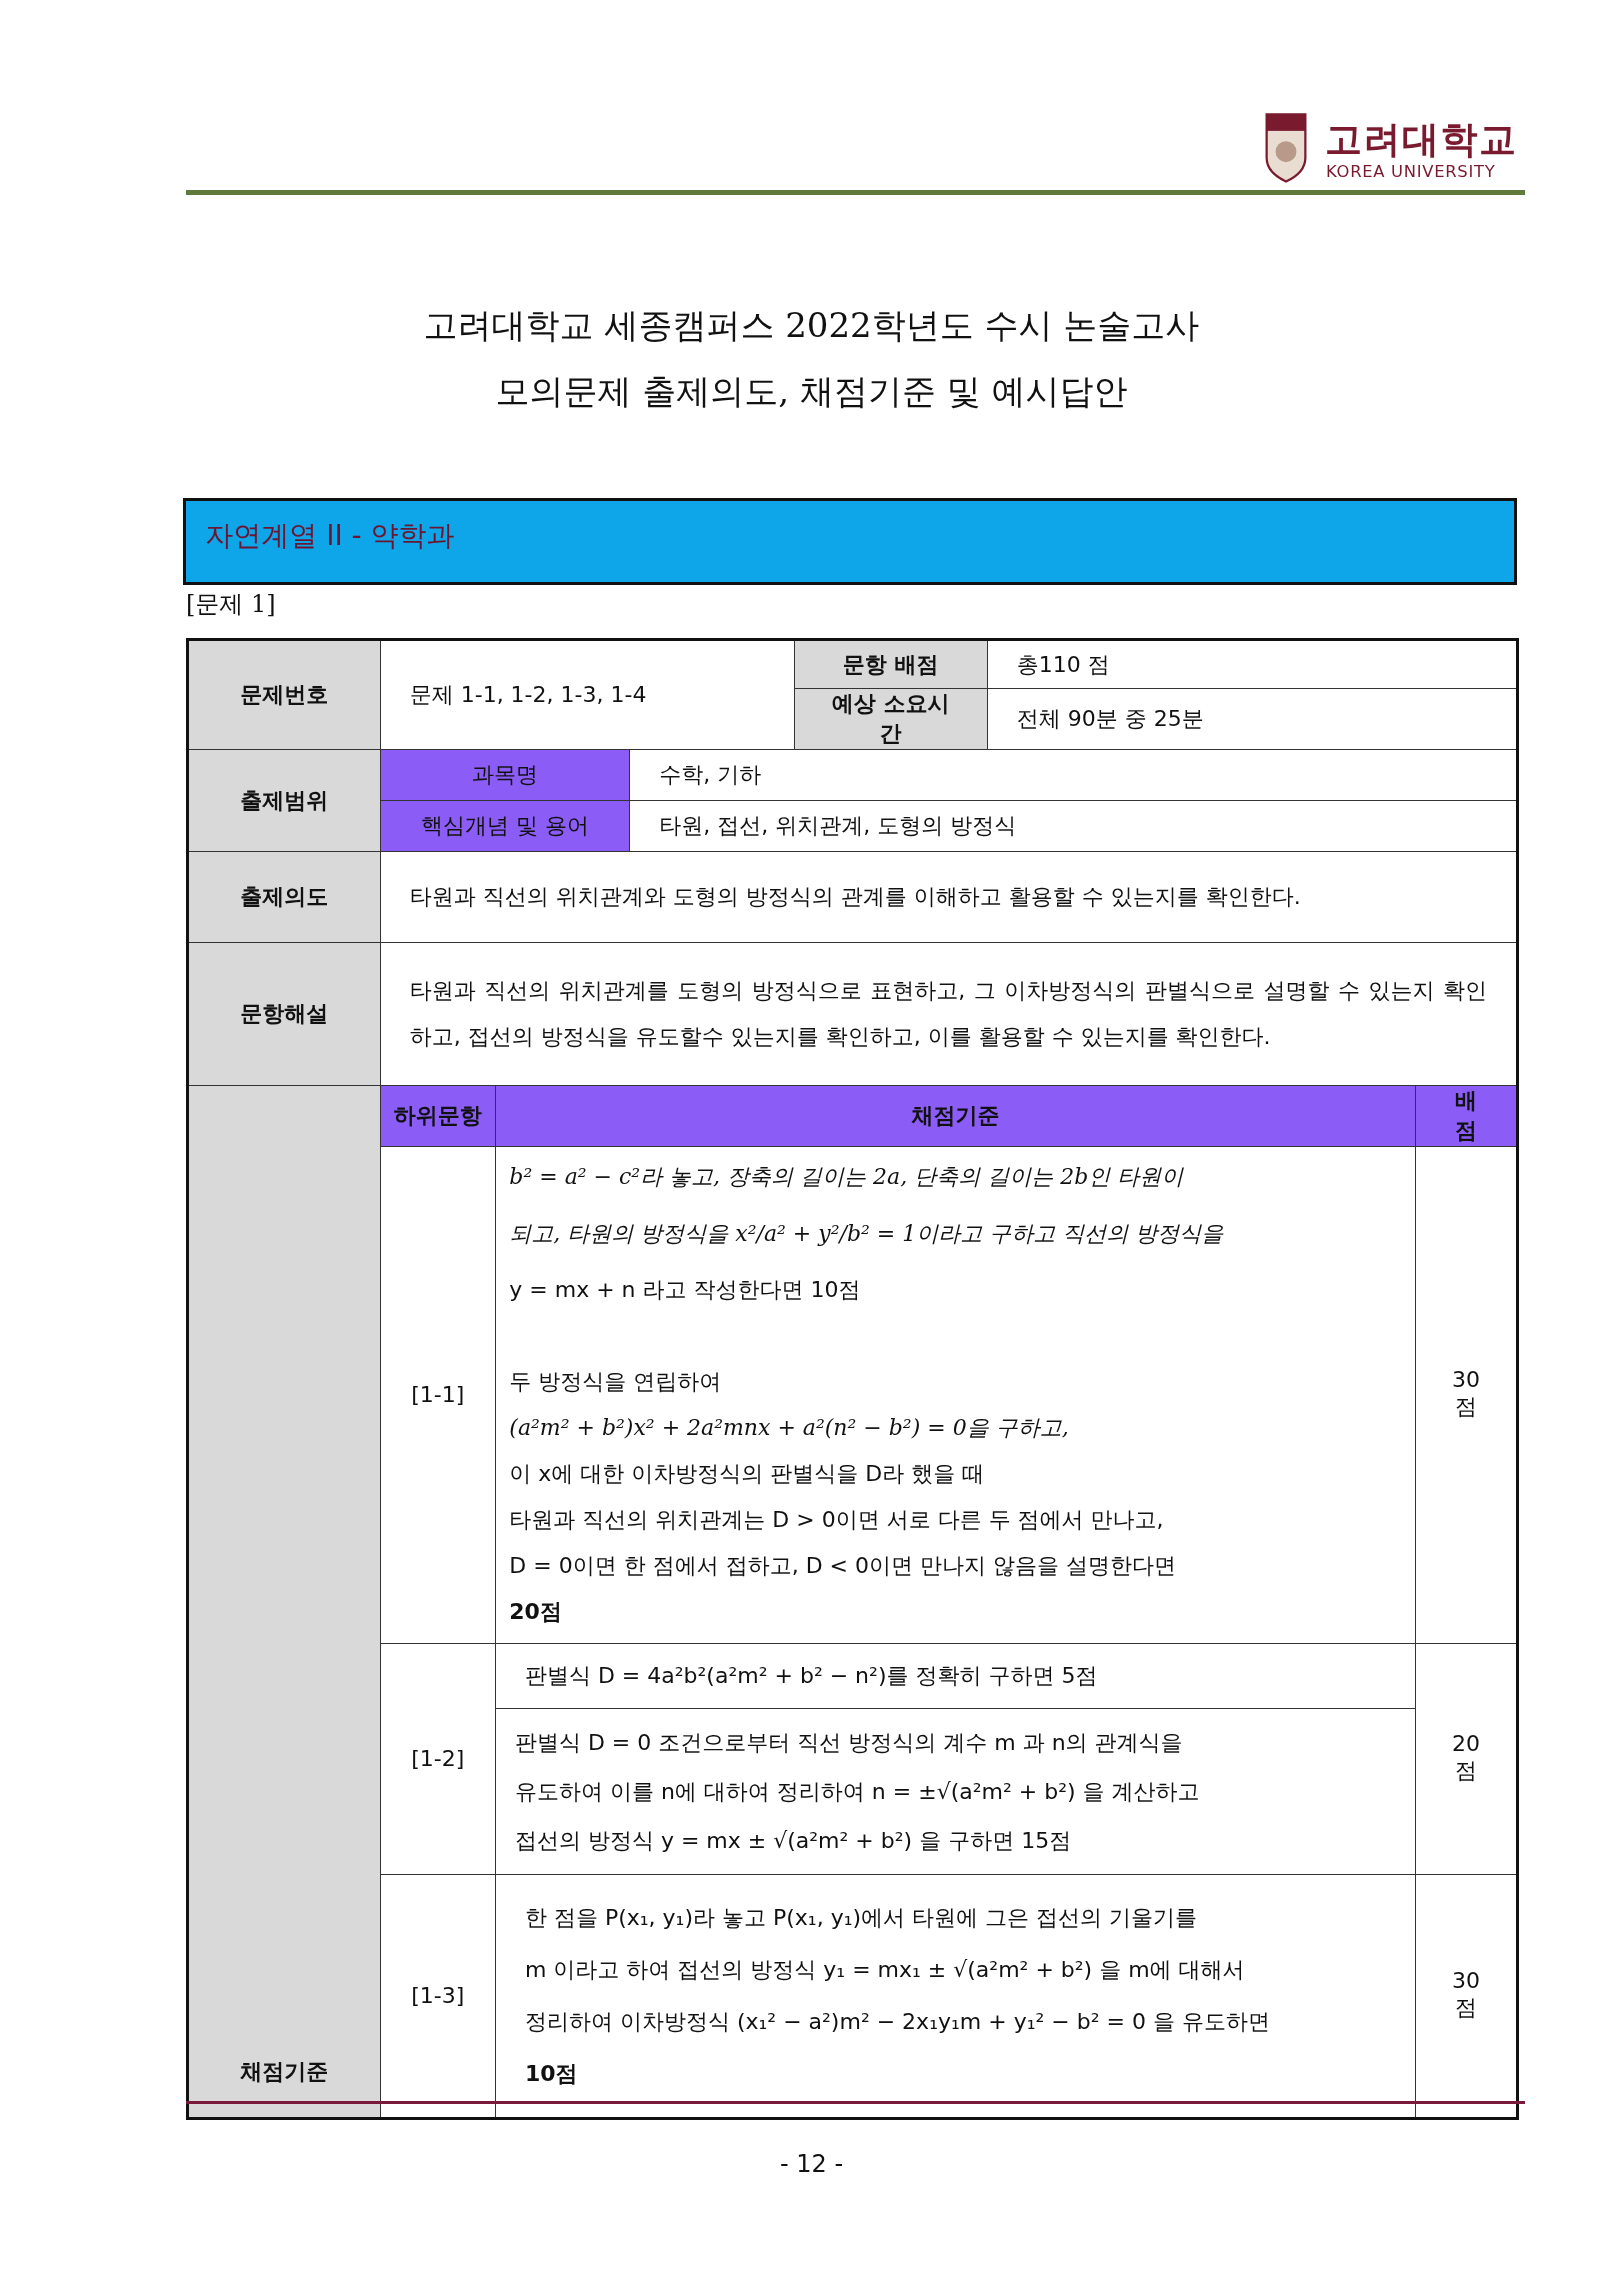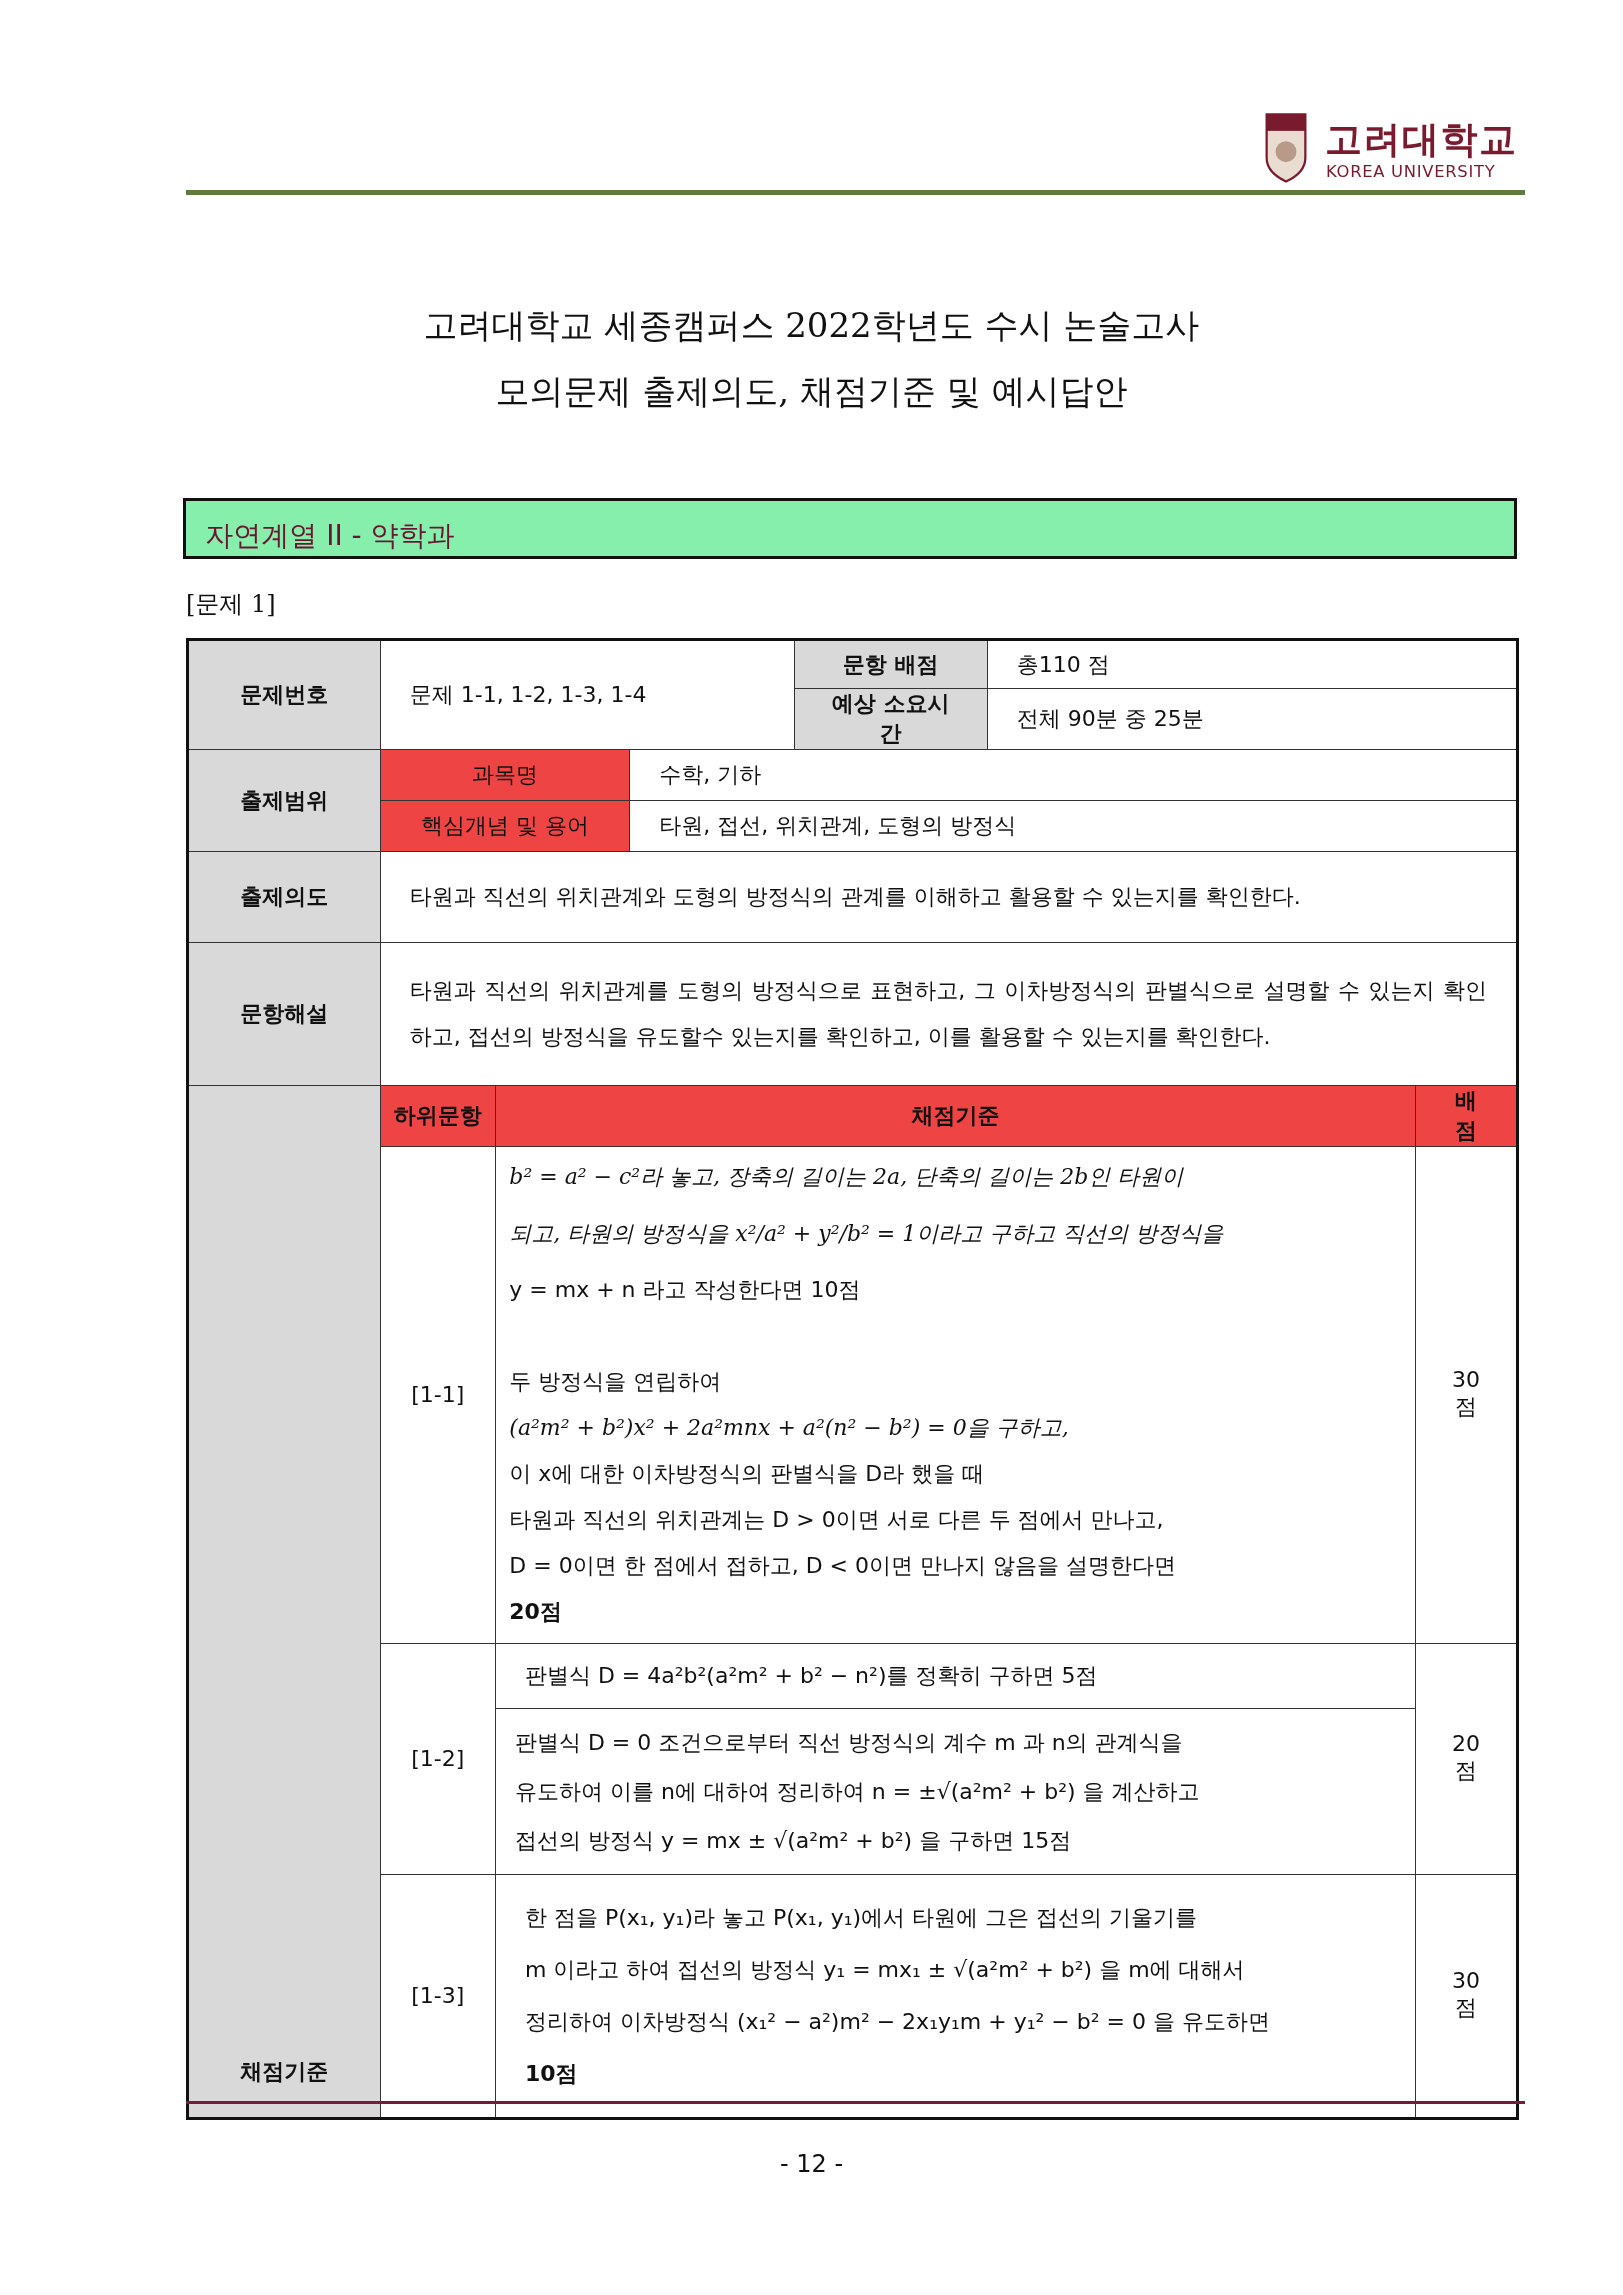--- a/index.html
+++ b/index.html
@@ -6,27 +6,27 @@
   body { width: 1623px; height: 2295px; position: relative; overflow: hidden;
          font-family: "DejaVu Sans", "Liberation Sans", sans-serif; color: #111; }
   .logo { position: absolute; left: 1265px; top: 113px; width: 260px; height: 74px; }
   .logo .shield { position: absolute; left: 0; top: 0; width: 42px; height: 70px; }
   .logo .ko { position: absolute; left: 60px; top: 1.5px; font-size: 37px; font-weight: bold; color: #7a1a2e; letter-spacing: 1.5px; }
   .logo .en { position: absolute; left: 61px; top: 49px; font-size: 16.4px; color: #7a1a2e; letter-spacing: 0.7px; }
   .top-rule { position: absolute; left: 186px; top: 190px; width: 1339px; height: 4.5px; background: #5f7a3a; }
   .title { position: absolute; left: 0; width: 1623px; text-align: center; font-family: "DejaVu Serif", serif; font-size: 34px; color: #111; }
   .title.l1 { top: 303px; }
   .title.l2 { top: 369px; }
-  .banner { position: absolute; left: 183px; top: 498px; width: 1334px; height: 61px; background: #86efac; border: 3px solid #111; box-sizing: border-box; }
+  .banner { position: absolute; left: 183px; top: 498px; width: 1334px; height: 87px; background: #0ea5e9; border: 3px solid #111; box-sizing: border-box; }
   .banner span { position: absolute; left: 19.3px; top: 16.4px; font-size: 28px; color: #6b1530; }
   .section-label { position: absolute; left: 186px; top: 588px; font-family: "DejaVu Serif", serif; font-size: 24px; }
   table.main { position: absolute; left: 186px; top: 638px; width: 1333px; border-collapse: collapse; border: 3px solid #111; font-size: 22px; }
   table.main td { border: 1.5px solid #333; padding: 0 29px; vertical-align: middle; }
   .hdr { background: #d9d9d9; text-align: center; font-weight: bold; width: 149px; }
-  .sub-hdr { background: #ef4444; text-align: center; }
+  .sub-hdr { background: #8b5cf6; text-align: center; }
   .txt { line-height: 46px; text-align: justify; }
   .math { font-family: "DejaVu Serif", serif; font-style: italic; }
   .center { text-align: center; }
   .bold { font-weight: bold; }
   .bottom-rule { position: absolute; left: 186px; top: 2101px; width: 1339px; height: 3px; background: #7a1a3a; }
   .page-no { position: absolute; left: 0; width: 1623px; top: 2150px; text-align: center; font-size: 24px; }
 </style>
 </head>
 <body>
 

